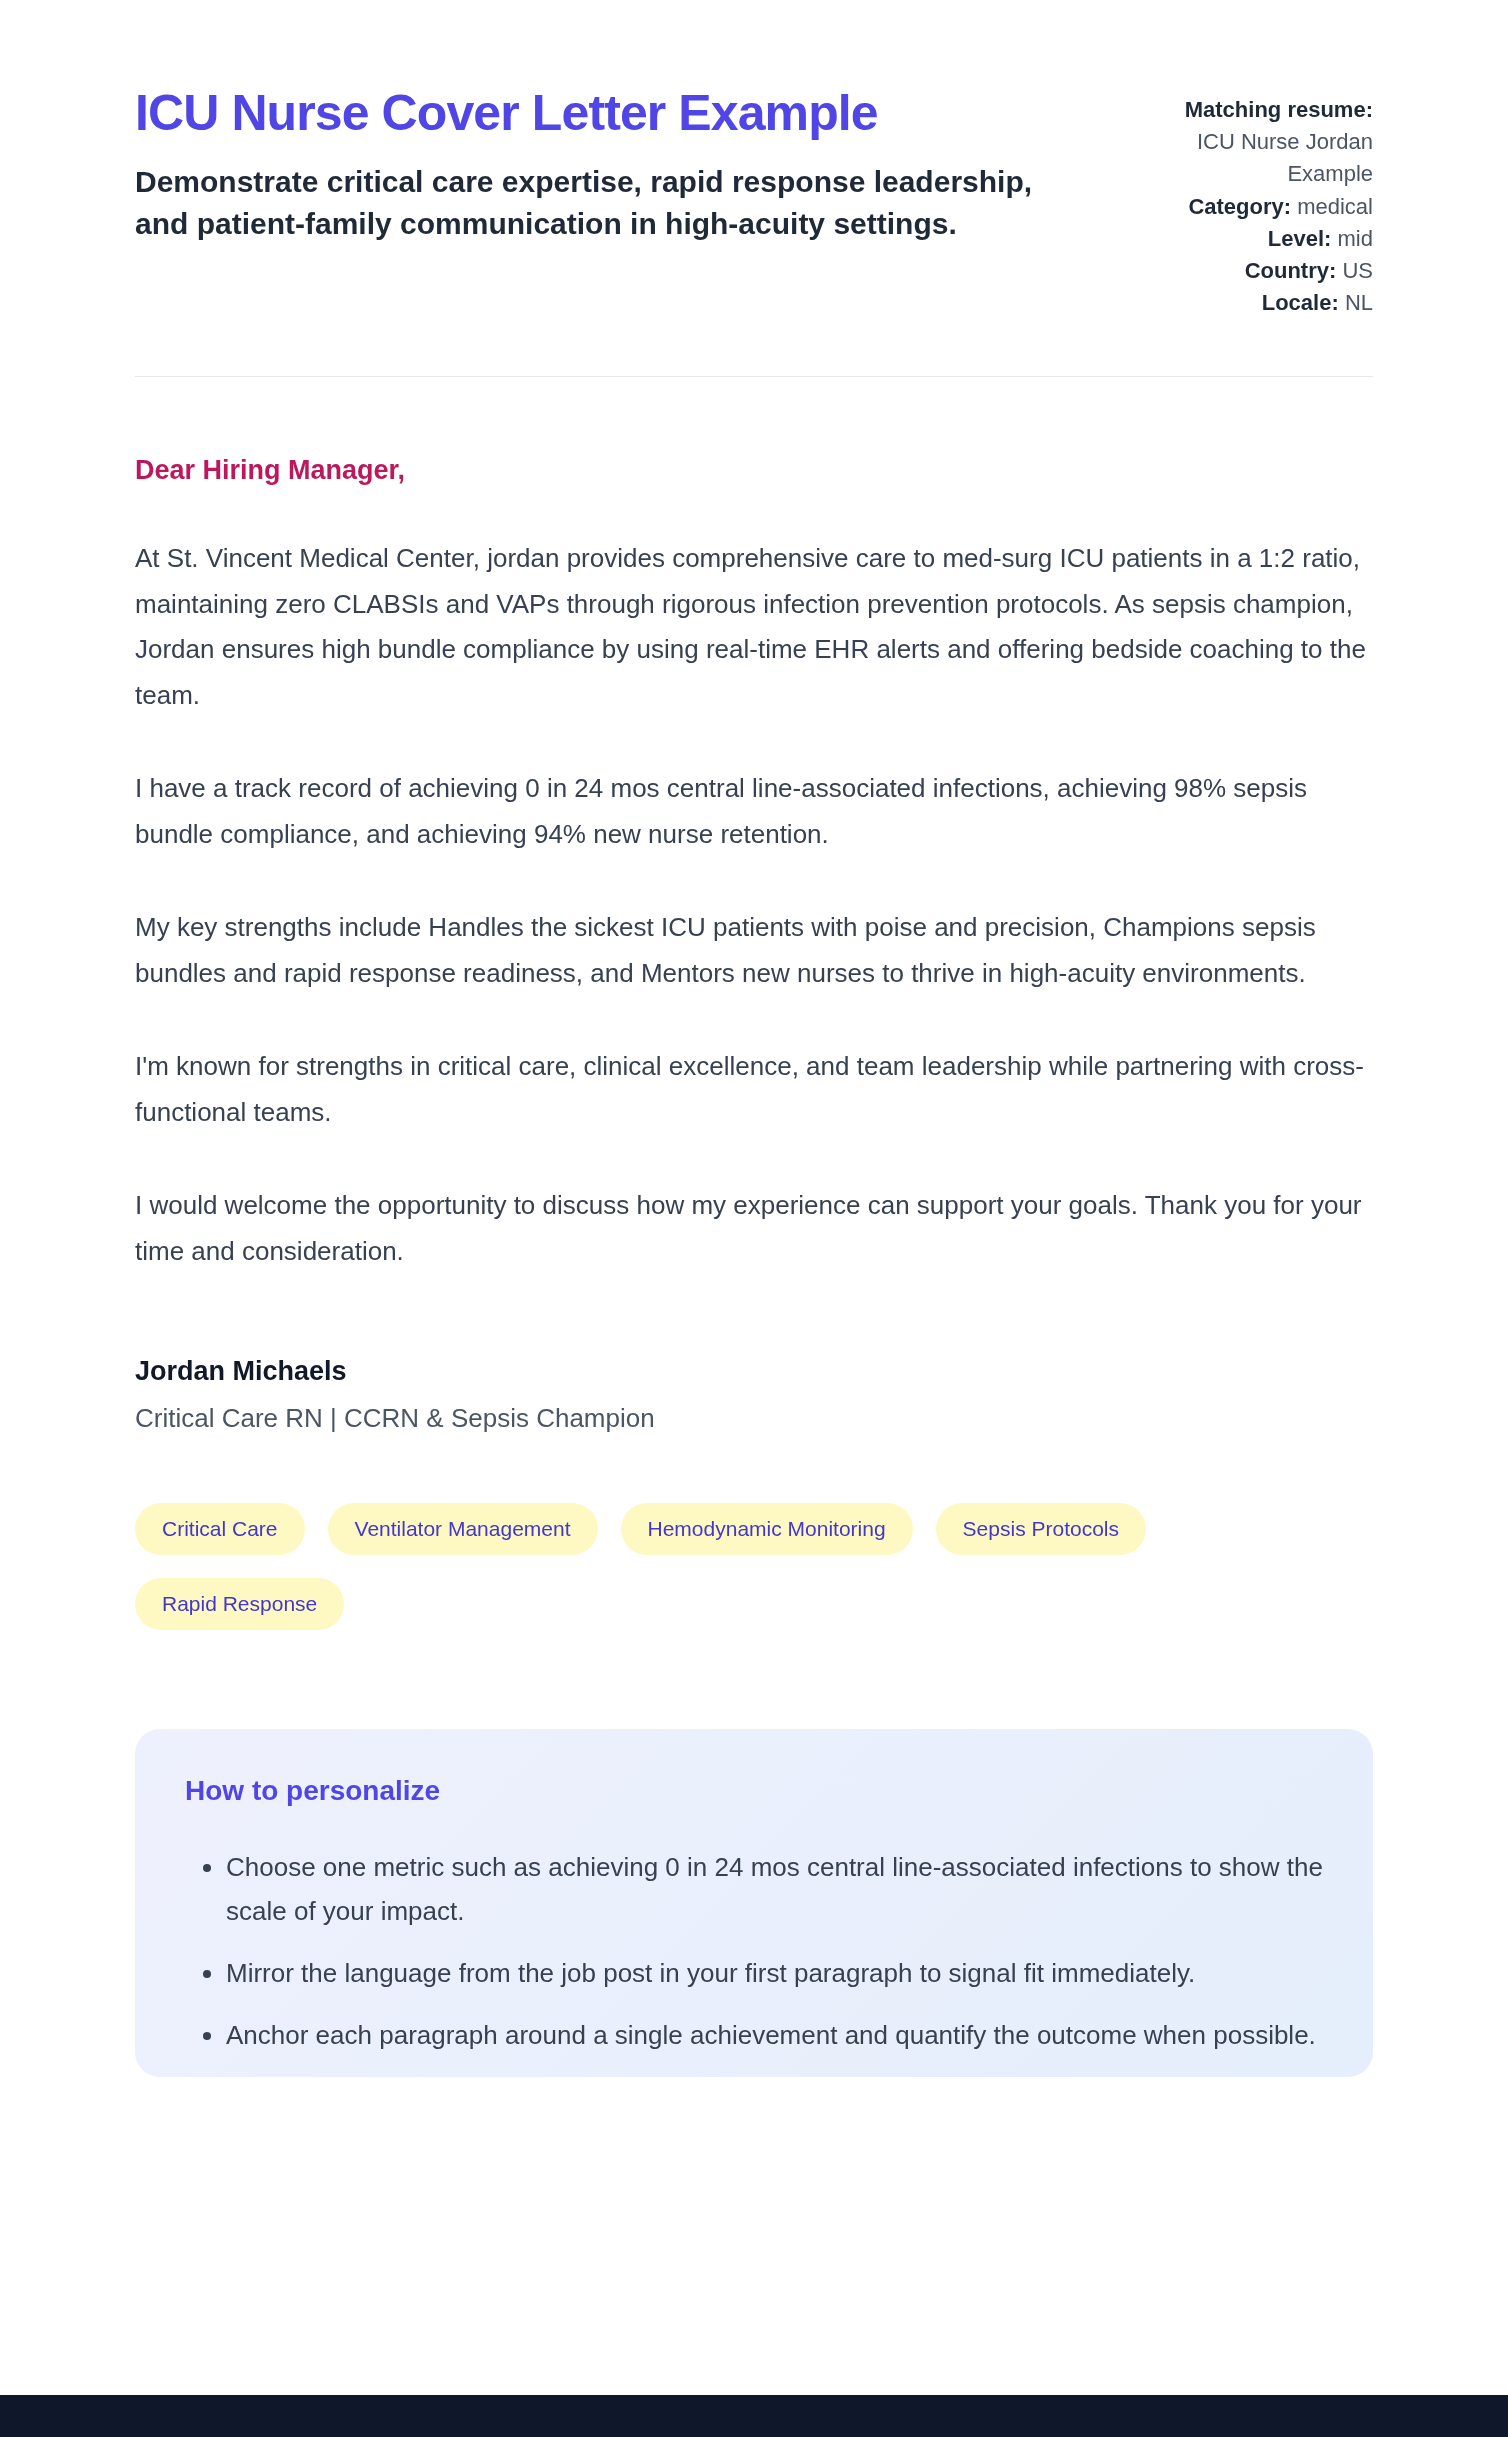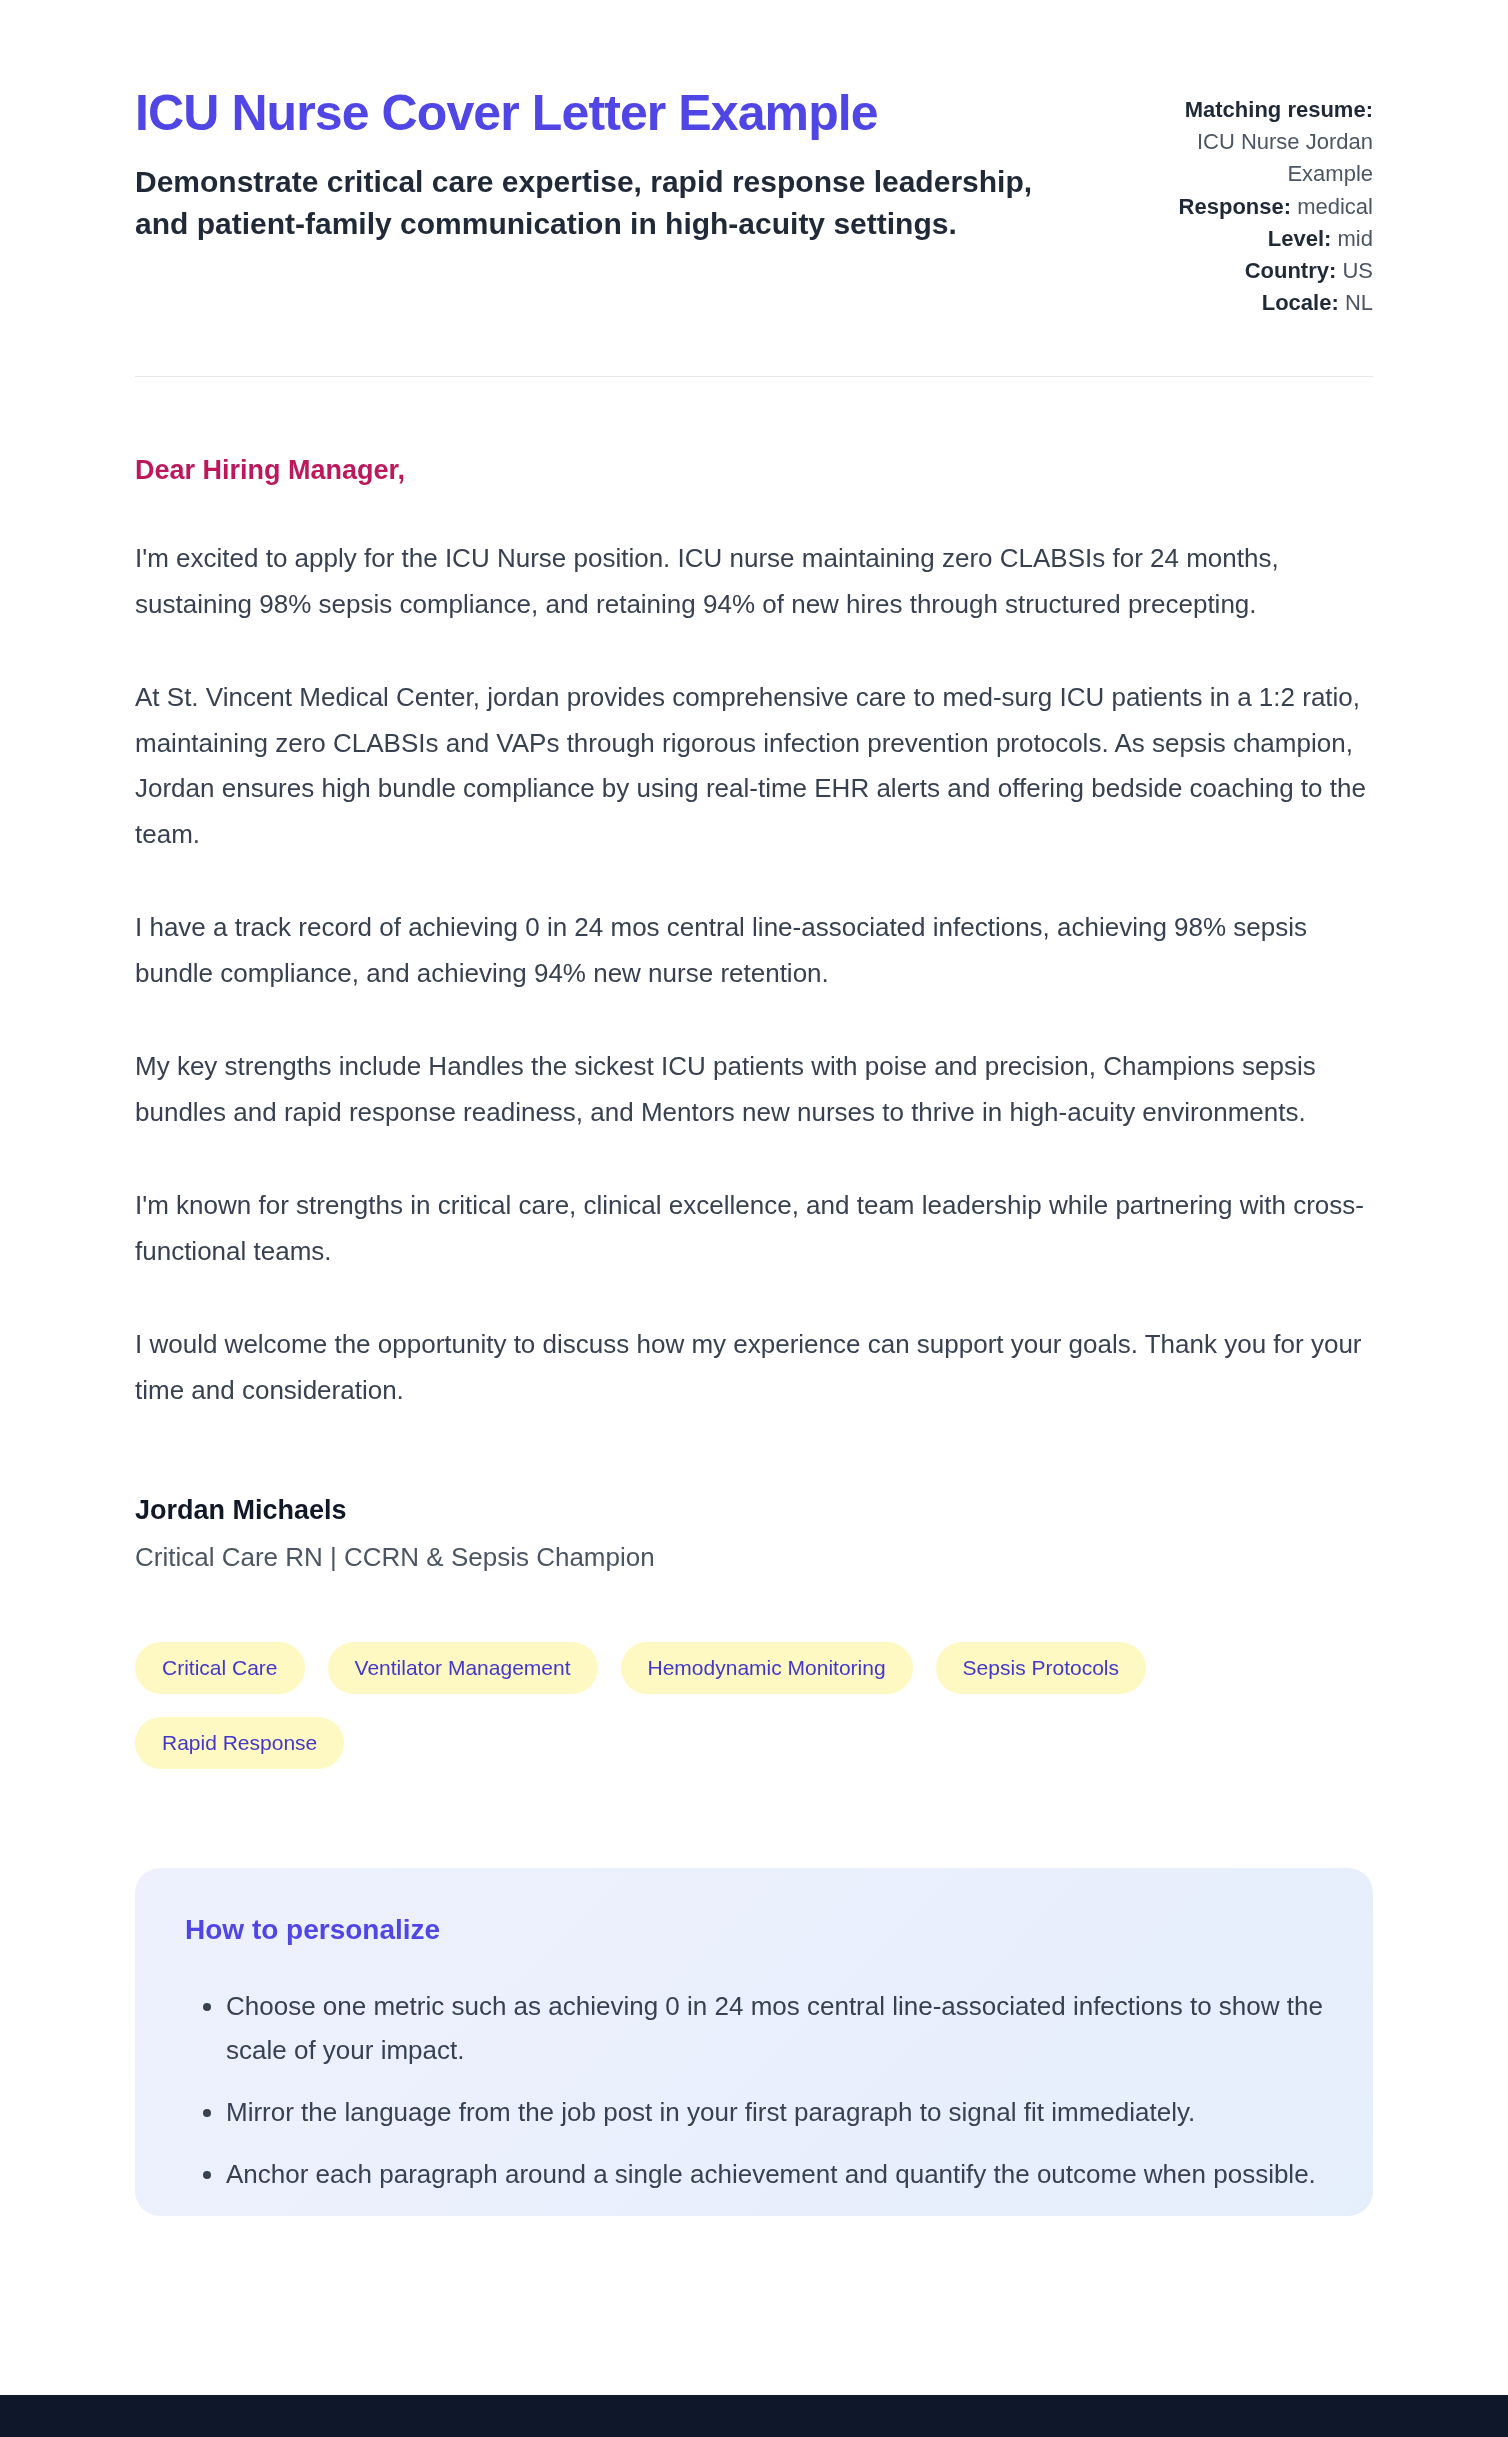--- a/index.html
+++ b/index.html
@@ -123,21 +123,21 @@
     <div class="header-left">
       <h1 class="title">ICU Nurse Cover Letter Example</h1>
       <p class="subtitle">Demonstrate critical care expertise, rapid response leadership, and patient-family communication in high-acuity settings.</p>
     </div>
     <aside class="meta">
       <div class="meta-block">
         <span class="meta-label block">Matching resume:</span>
         <span class="meta-value">ICU Nurse Jordan Example</span>
       </div>
       <div class="meta-row">
-        <span class="meta-label">Response:</span>
+        <span class="meta-label">Category:</span>
         <span class="meta-value">medical</span>
       </div>
       <div class="meta-row">
         <span class="meta-label">Level:</span>
         <span class="meta-value">mid</span>
       </div>
       <div class="meta-row">
         <span class="meta-label">Country:</span>
         <span class="meta-value">US</span>
       </div>
@@ -146,21 +146,20 @@
         <span class="meta-value">NL</span>
       </div>
     </aside>
   </header>
 
   <hr class="divider">
 
   <section class="letter">
     <p class="greeting">Dear Hiring Manager,</p>
     <div class="letter-body">
-      <p class="para">I'm excited to apply for the ICU Nurse position. ICU nurse maintaining zero CLABSIs for 24 months, sustaining 98% sepsis compliance, and retaining 94% of new hires through structured precepting.</p>
       <p class="para">At St. Vincent Medical Center, jordan provides comprehensive care to med-surg ICU patients in a 1:2 ratio, maintaining zero CLABSIs and VAPs through rigorous infection prevention protocols. As sepsis champion, Jordan ensures high bundle compliance by using real-time EHR alerts and offering bedside coaching to the team.</p>
       <p class="para">I have a track record of achieving 0 in 24 mos central line-associated infections, achieving 98% sepsis bundle compliance, and achieving 94% new nurse retention.</p>
       <p class="para">My key strengths include Handles the sickest ICU patients with poise and precision, Champions sepsis bundles and rapid response readiness, and Mentors new nurses to thrive in high-acuity environments.</p>
       <p class="para">I'm known for strengths in critical care, clinical excellence, and team leadership while partnering with cross-functional teams.</p>
       <p class="para">I would welcome the opportunity to discuss how my experience can support your goals. Thank you for your time and consideration.</p>
     </div>
     <div class="signature">
       <p class="sig-name">Jordan Michaels</p>
       <p class="sig-title">Critical Care RN | CCRN &amp; Sepsis Champion</p>
     </div>

